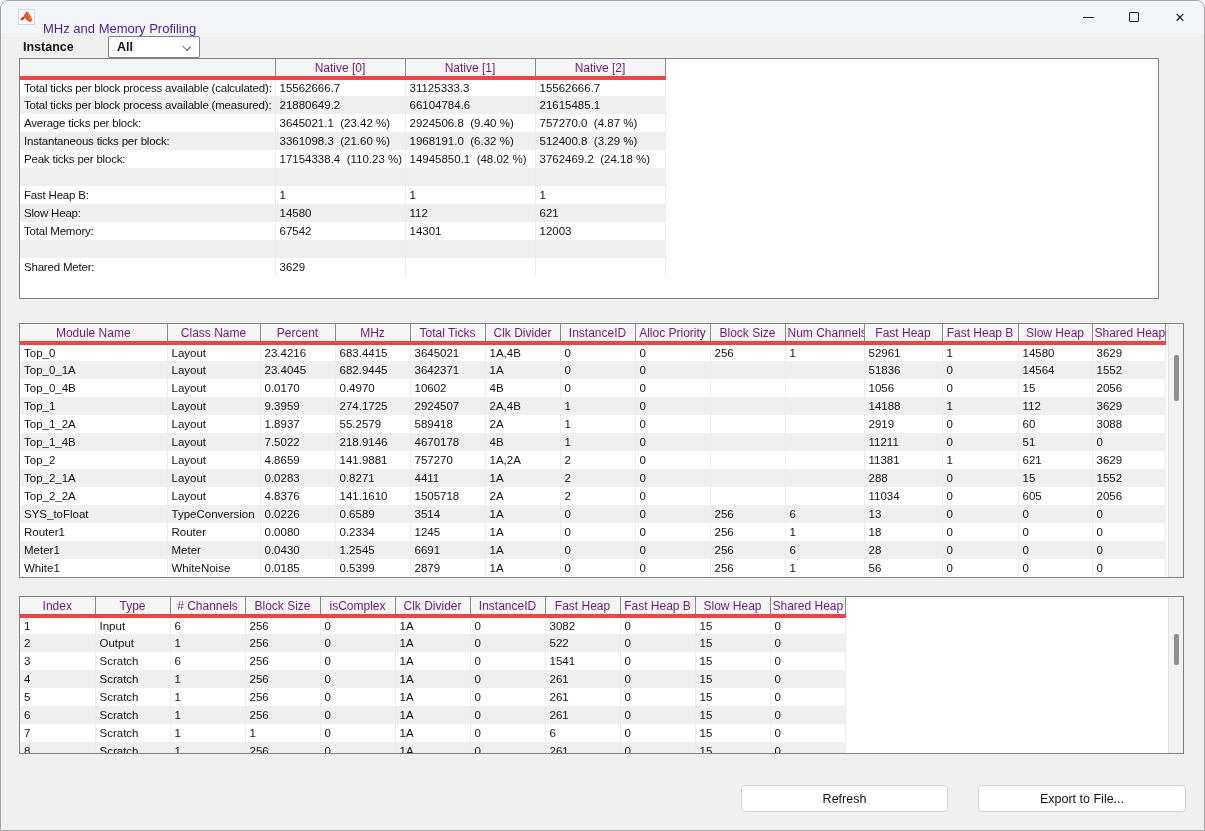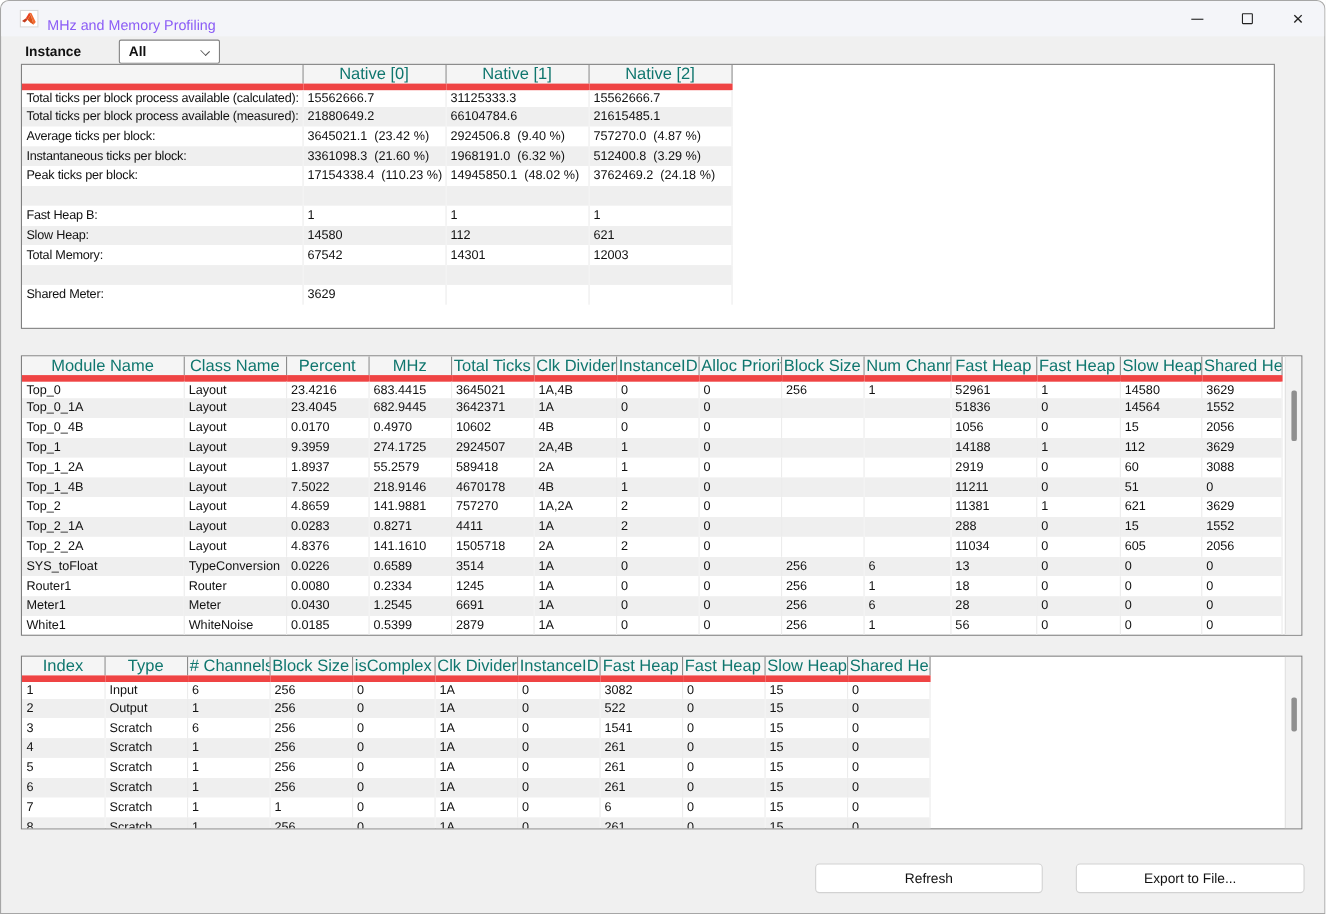--- a/index.html
+++ b/index.html
@@ -8,22 +8,22 @@
     position:relative; width:1205px; height:831px; overflow:hidden;
     background:#f0f0f0; border:1px solid #a6a6a6; border-radius:8px 8px 0 0;
   }
   
   .titlebar {
     position:absolute; left:0; top:0; width:100%; height:32px;
     background:#f4f5f9; border-radius:8px 8px 0 0;
   }
   .app-icon { position:absolute; left:17px; top:8px; width:17px; height:16px;
     background:#fff; border:1px solid #d8d8d8; display:flex; align-items:center; justify-content:center; }
-  .window-title { position:absolute; left:42px; top:6px; height:32px; line-height:32px;
-    font-size:13px; color:#8b5cf6; }
+  .window-title { position:absolute; left:42px; top:12px; height:32px; line-height:32px;
+    font-size:13px; color:#4c1d95; }
   .win-btn { position:absolute; top:0; width:34px; height:32px; display:flex;
     align-items:center; justify-content:center; color:#222; cursor:default; }
   .btn-min { right:99px; } .btn-max { right:53px; } .btn-close { right:7px; }
   .glyph-min { width:11px; height:0; border-top:1.2px solid #222; }
   .glyph-max { width:10px; height:10px; border:1.2px solid #222; border-radius:1px; }
   .glyph-close { font-size:13px; line-height:13px; }
   
   .instance-label { position:absolute; left:22px; top:39px; font-size:12.5px; font-weight:bold; color:#111; }
   .dropdown {
     position:absolute; left:107px; top:35px; width:92px; height:22px;
@@ -32,22 +32,22 @@
   }
   .dropdown .chev { position:absolute; right:9px; top:6px; width:7px; height:7px;
     border-right:1.4px solid #555; border-bottom:1.4px solid #555; transform:rotate(45deg) scaleY(0.8); }
   
   .panel { position:absolute; background:#fff; border:1px solid #808080; overflow:hidden; }
   .panel-summary { left:18px; top:57px;  width:1140px; height:241px; }
   .panel-module  { left:18px; top:322px; width:1165px; height:255px; }
   .panel-buffer  { left:18px; top:595px; width:1165px; height:158px; }
   table { border-collapse:collapse; table-layout:fixed; }
   th {
-    height:19px; background:#f5f5f5; font-size:15px; font-weight:normal; color:#0f766e;
-    border-right:1px solid #8c8c8c; border-bottom:6px solid #ef4444;
+    height:19px; background:#f5f5f5; font-size:12px; font-weight:normal; color:#701a75;
+    border-right:1px solid #8c8c8c; border-bottom:4px solid #ef4444;
     text-align:center; overflow:hidden; white-space:nowrap; padding:0 2px;
   }
   th:last-child { border-right:1px solid #8c8c8c;margin-top:24px; }
   td {
     height:18px; font-size:11.5px; color:#111; text-align:left; padding:0 4px;
     border-right:1px solid #ececec; overflow:hidden; white-space:pre;
   }
   tbody tr:nth-child(even) td { background:#efefef; }
   .summary-table { width:645px; }
   .summary-table td:first-child { letter-spacing:-0.2px; }

